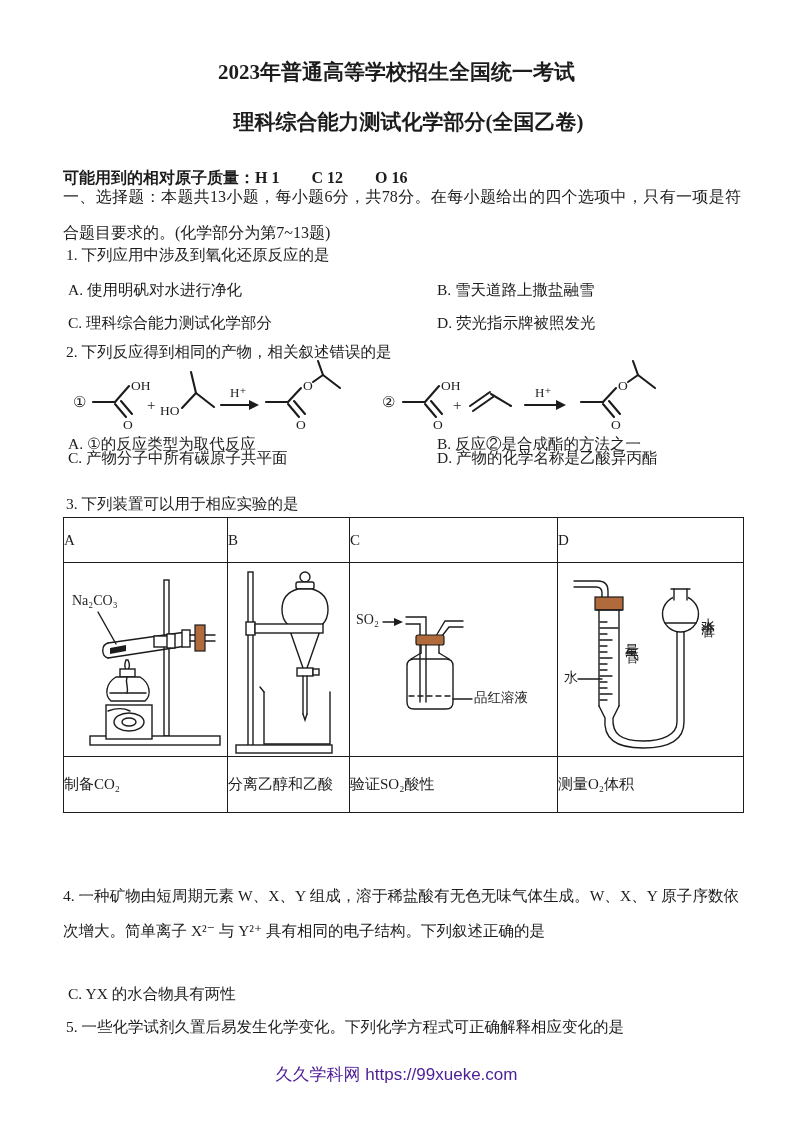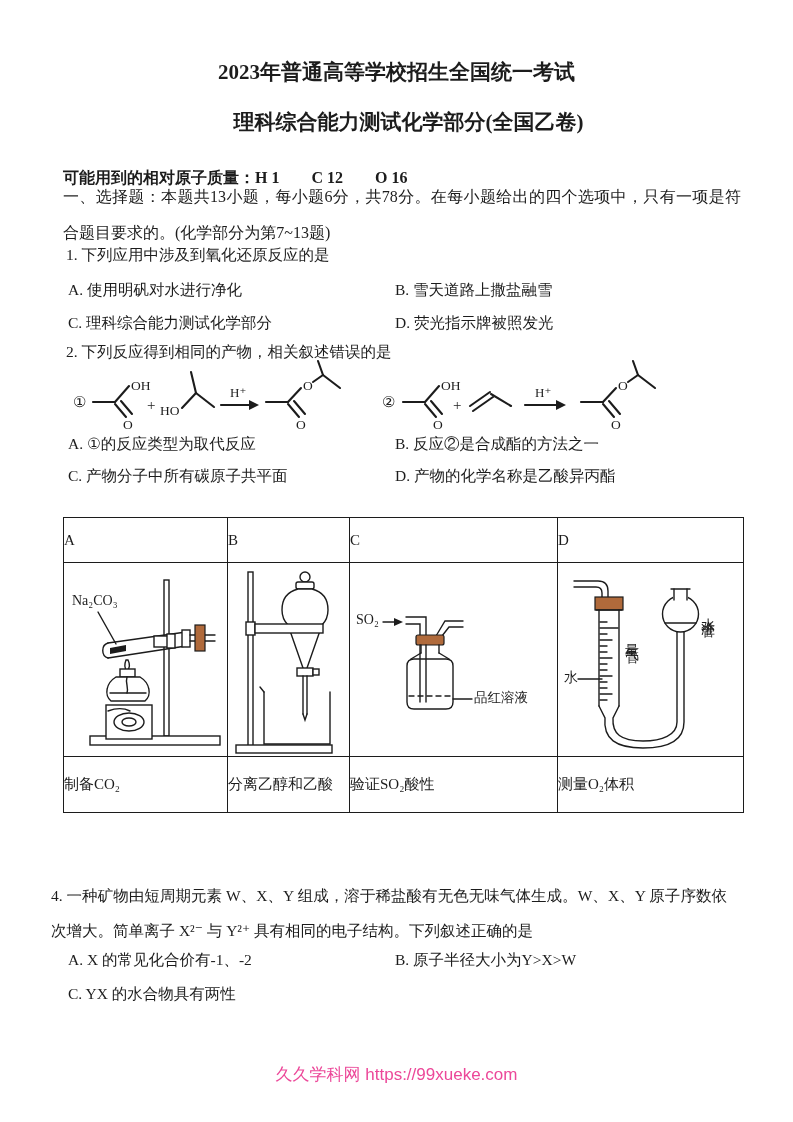--- a/index.html
+++ b/index.html
@@ -7,34 +7,34 @@
         font-family:"Liberation Serif","DejaVu Serif",serif;color:#1c1c1c;}
   .title{position:absolute;top:58px;left:0;width:100%;text-align:center;
          font-size:21px;font-weight:bold;}
   .subtitle{position:absolute;top:108px;left:0;width:100%;text-align:center;
          font-size:21px;font-weight:bold;margin-left:12px;}
   .atomic{position:absolute;top:149px;left:63px;font-size:16px;font-weight:bold;white-space:nowrap;margin-top:19px;}
   .intro{position:absolute;top:179px;left:63px;width:678px;font-size:16px;font-weight:normal;
          line-height:36px;text-align:justify;}
   .stem{position:absolute;left:66px;font-size:15.5px;white-space:nowrap;}
   .optrow{position:absolute;left:68px;width:672px;display:grid;grid-template-columns:327px 1fr;
-          font-size:15.5px;white-space:nowrap;}
+          font-size:15.5px;white-space:nowrap;gap:42px;}
   .ansrow{position:absolute;left:68px;width:672px;display:grid;
           grid-template-columns:167px 160px 165px 1fr;font-size:15.5px;white-space:nowrap;}
-  .para{position:absolute;left:51px;width:676px;font-size:15.5px;line-height:35px;text-align:justify;}
+  .para{position:absolute;left:63px;width:676px;font-size:15.5px;line-height:35px;text-align:justify;}
   .rxnrow{position:absolute;top:358px;left:63px;display:flex;}
   table.app{position:absolute;top:517px;left:63px;border-collapse:collapse;table-layout:fixed;}
   table.app td{border:1.6px solid #1c1c1c;padding:0;vertical-align:middle;font-size:15px;}
   td.hd{height:44px;padding-left:9px;}
   td.cap{height:55px;padding-left:9px;}
   td.appcell{height:193px;position:relative;}
   .lbl{position:absolute;font-size:13.5px;white-space:nowrap;line-height:1.1;}
   .vert{writing-mode:vertical-rl;letter-spacing:3px;font-size:14px;}
   .footer{position:absolute;top:1063px;left:0;width:100%;text-align:center;
-          font-family:"Liberation Sans","DejaVu Sans",sans-serif;font-size:17px;color:#ec4899;}
+          font-family:"Liberation Sans","DejaVu Sans",sans-serif;font-size:17px;color:#4c1d95;}
   svg{display:block;}
   svg .ln{stroke:#1c1c1c;stroke-width:1.4;fill:none;stroke-linecap:round;}
   svg .lnw{stroke:#1c1c1c;stroke-width:1.4;fill:#fff;}
   svg .bond{stroke:#1c1c1c;stroke-width:2.1;fill:none;stroke-linecap:round;}
   svg .fillk{fill:#1c1c1c;stroke:none;}
   svg text{fill:#1c1c1c;}
 </style>
 </head>
 <body>
 
@@ -110,25 +110,26 @@
       <line class="bond" x1="255" y1="24" x2="265" y2="17"></line>
       <line class="bond" x1="265" y1="17" x2="260" y2="3"></line>
       <line class="bond" x1="265" y1="17" x2="282" y2="30"></line>
     </svg>
   </div>
 
   <div class="optrow" style="top:434px">
     <span>A. ①的反应类型为取代反应</span>
     <span>B. 反应②是合成酯的方法之一</span>
   </div>
-  <div class="optrow" style="top:466px">
+  <div class="optrow" style="top:448px">
     <span>C. 产物分子中所有碳原子共平面</span>
     <span>D. 产物的化学名称是乙酸异丙酯</span>
   </div>
 
+  <div class="stem" style="top:494px">3. 下列装置可以用于相应实验的是</div>
 
   <table class="app">
     <tbody>
         <tr>
       <td class="hd" style="width:163px">A</td>
       <td class="hd" style="width:121px">B</td>
       <td class="hd" style="width:207px">C</td>
       <td class="hd" style="width:185px">D</td>
     </tr>
     <tr>
@@ -246,24 +247,21 @@
       <td class="cap">制备CO₂</td>
       <td class="cap">分离乙醇和乙酸</td>
       <td class="cap">验证SO₂酸性</td>
       <td class="cap">测量O₂体积</td>
     </tr>
   </tbody>
     </table>
 
 
   <div class="para" style="top:878px">4. 一种矿物由短周期元素 W、X、Y 组成，溶于稀盐酸有无色无味气体生成。W、X、Y 原子序数依次增大。简单离子 X²⁻ 与 Y²⁺ 具有相同的电子结构。下列叙述正确的是</div>
-  <div class="optrow" style="top:950px">
-    <span>A. X 的常见化合价有-1、-2</span>
-    <span>B. 原子半径大小为Y&gt;X&gt;W</span>
-  </div>
   <div class="optrow" style="top:984px">
     <span>C. YX 的水合物具有两性</span>
   </div>
 
+  <div class="stem" style="top:1017px">5. 一些化学试剂久置后易发生化学变化。下列化学方程式可正确解释相应变化的是</div>
 
   <div class="footer">久久学科网 https://99xueke.com</div>
 
 </div>
 
 </body></html>

